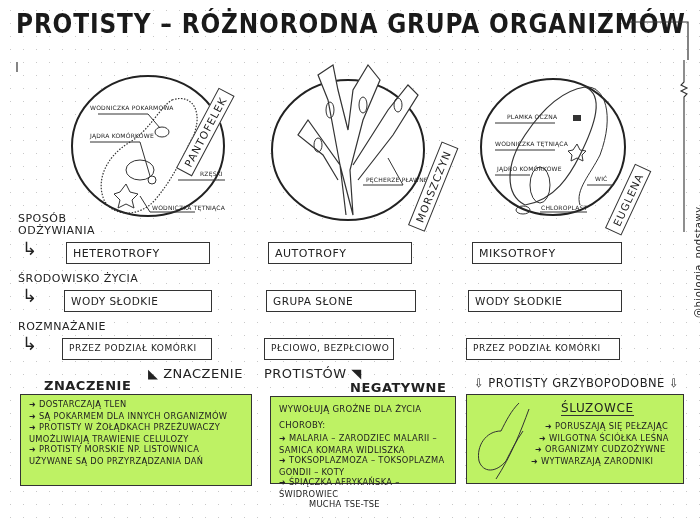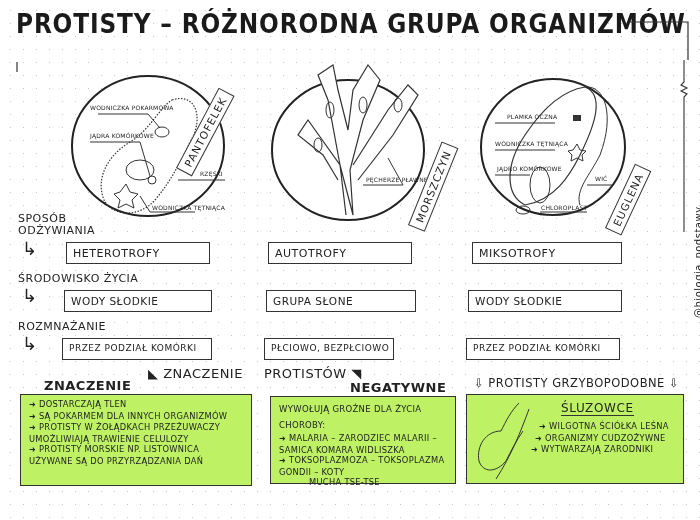--- a/index.html
+++ b/index.html
@@ -155,33 +155,35 @@
     <li><span class="b">➜</span><span>PROTISTY W ŻOŁĄDKACH PRZEŻUWACZY UMOŻLIWIAJĄ TRAWIENIE CELULOZY</span></li>
     <li><span class="b">➜</span><span>PROTISTY MORSKIE NP. LISTOWNICA UŻYWANE SĄ DO PRZYRZĄDZANIA DAŃ</span></li>
   </ul>
 </div>
 
 <div class="abs box" style="left:270px;top:396px;width:186px;height:88px;">
   <div style="font-size:8.5px;letter-spacing:0.3px;line-height:16px;">WYWOŁUJĄ GROŹNE DLA ŻYCIA CHOROBY:</div>
   <ul>
     <li><span class="b">➜</span><span>MALARIA – ZARODZIEC MALARII – SAMICA KOMARA WIDLISZKA</span></li>
     <li><span class="b">➜</span><span>TOKSOPLAZMOZA – TOKSOPLAZMA GONDII – KOTY</span></li>
+    <li><span class="b">➜</span><span>ŚPIĄCZKA AFRYKAŃSKA – ŚWIDROWIEC</span></li>
     <li style="padding-left:30px;"><span>MUCHA TSE-TSE</span></li>
   </ul>
 </div>
 
 <div class="abs section-s" style="left:474px;top:376px;font-size:11.5px;">
   <span>⇩</span>
   <span>PROTISTY GRZYBOPODOBNE</span>
   <span>⇩</span>
 </div>
 <div class="abs box" style="left:466px;top:394px;width:218px;height:90px;padding:13px;">
   <svg class="abs" style="left:4px;top:6px;" width="60" height="80">
     <path d="M48 2 C40 10 35 20 30 30 C15 30 5 45 8 60 C12 72 25 72 35 60 C40 50 45 40 52 30" fill="none" stroke="#333" stroke-width="1"></path>
     <path d="M58 8 C50 30 40 55 25 78" fill="none" stroke="#333" stroke-width="1"></path>
   </svg>
   <div class="abs" style="left:94px;top:6px;font-size:12px;letter-spacing:0.6px;border-bottom:1px solid #333;">ŚLUZOWCE</div>
   <ul class="abs" style="left:64px;top:26px;">
+    <li style="padding-left:14px;"><span class="b">➜</span><span>PORUSZAJĄ SIĘ PEŁZAJĄC</span></li>
     <li style="padding-left:8px;"><span class="b">➜</span><span>WILGOTNA ŚCIÓŁKA LEŚNA</span></li>
     <li style="padding-left:4px;"><span class="b">➜</span><span>ORGANIZMY CUDZOŻYWNE</span></li>
     <li><span class="b">➜</span><span>WYTWARZAJĄ ZARODNIKI</span></li>
   </ul>
 </div>
 
 </body></html>

